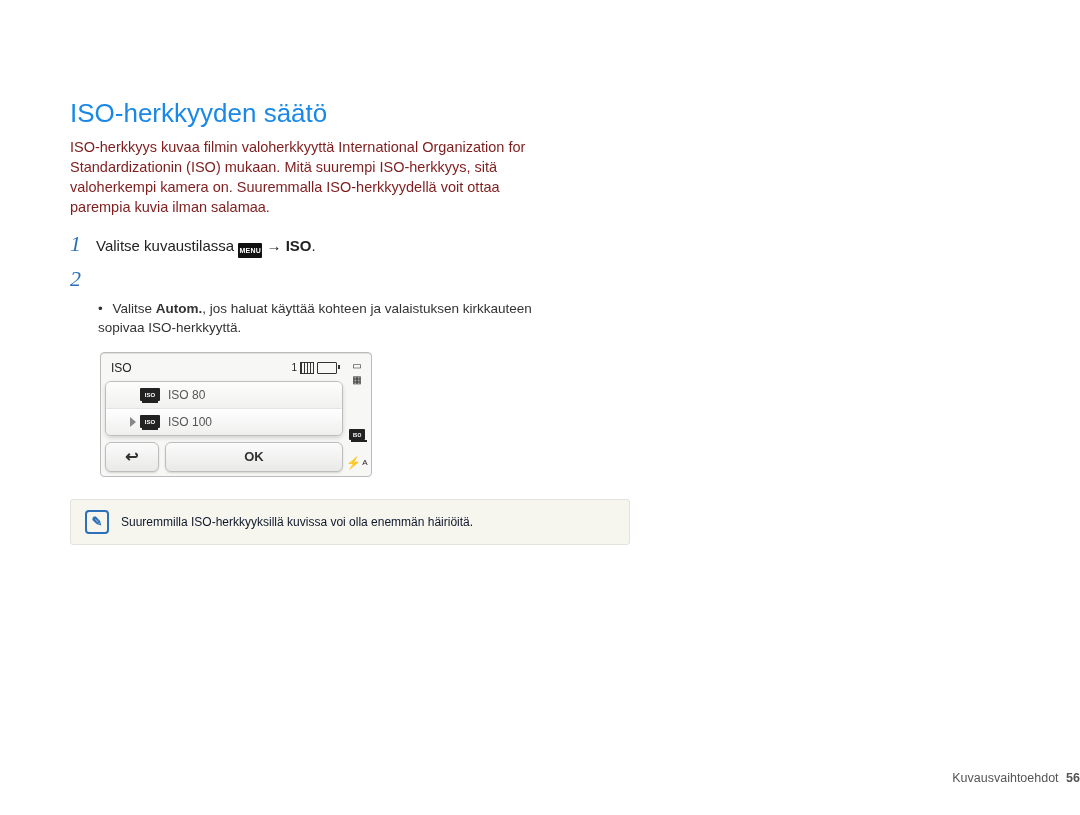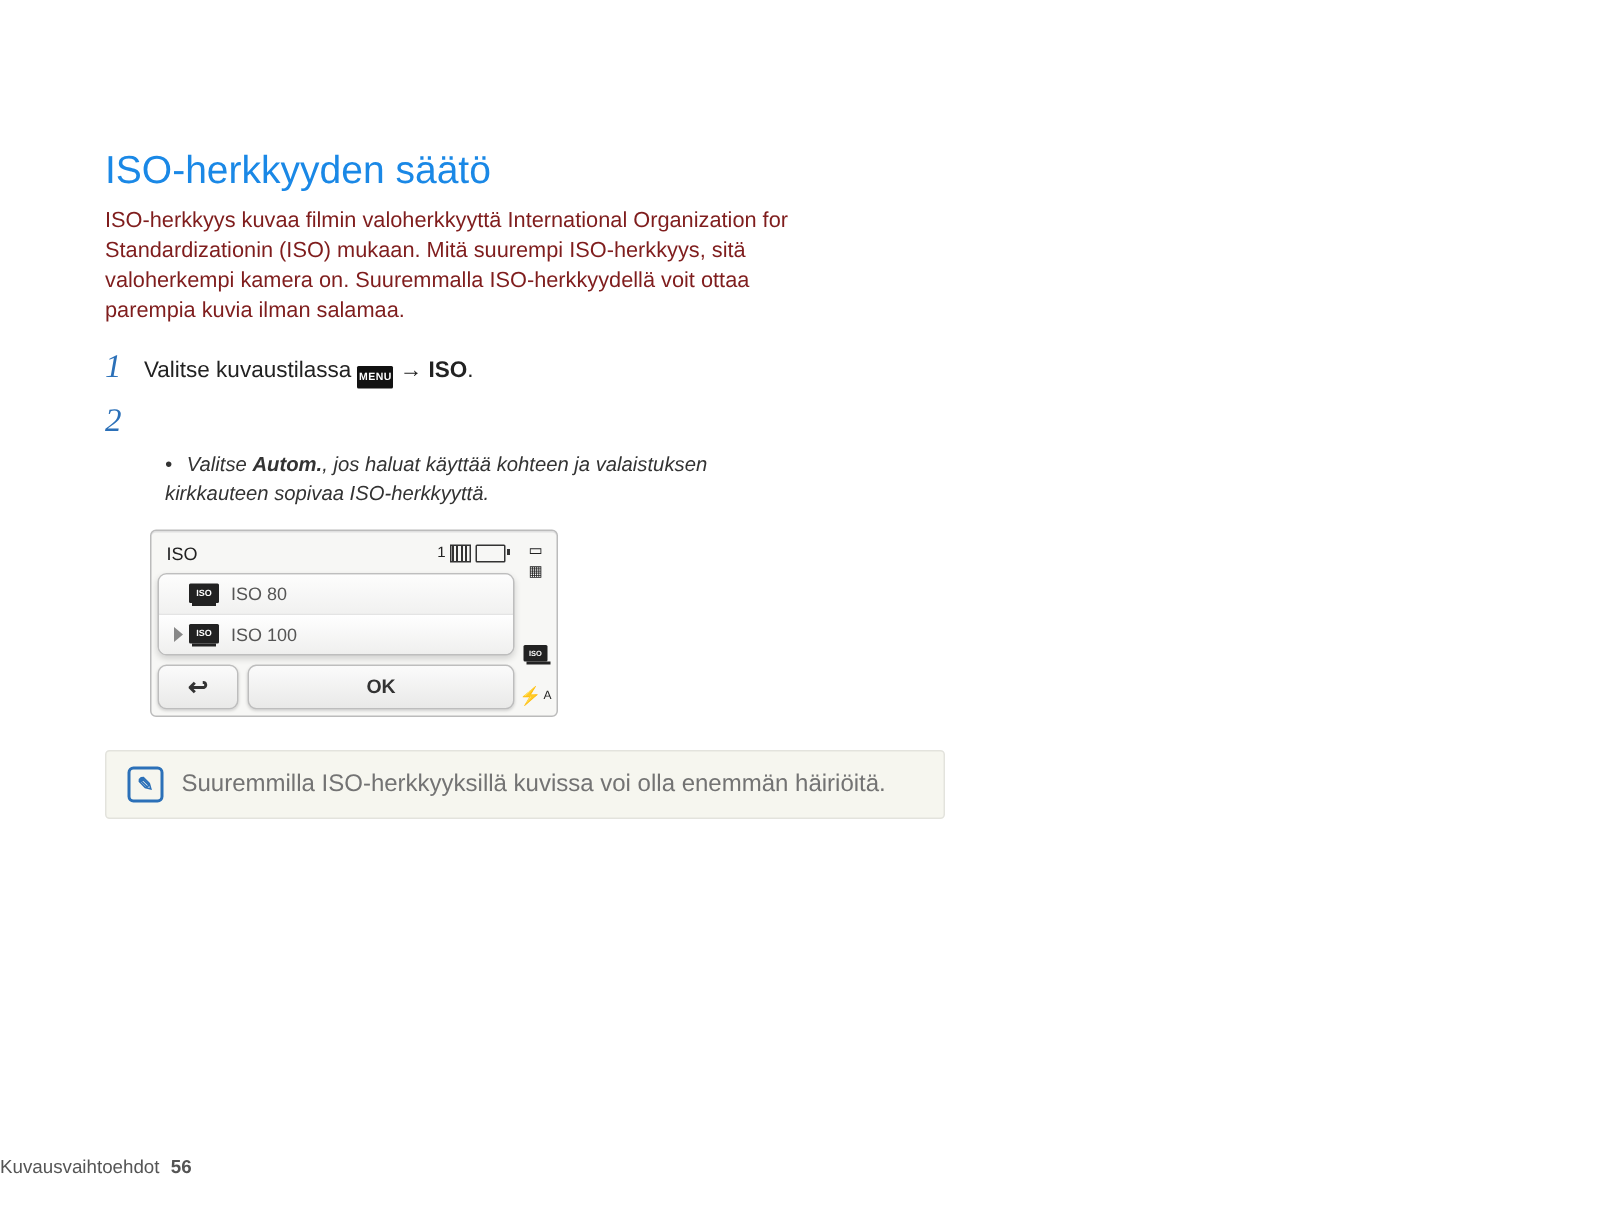--- a/index.html
+++ b/index.html
@@ -83,25 +83,24 @@
     font-weight: 900;
     font-size: 14px;
     letter-spacing: -0.5px;
     vertical-align: -1px;
   }
   .arrow {
     font-size: 15px;
   }
   .bold { font-weight: bold; }
   .sub-bullet {
-    margin: 0 0 14px 40px;
+    margin: 0 0 14px 28px;
     font-size: 13.5px;
     line-height: 1.4;
     color: #333;
-    font-style: italic;
   }
   .sub-bullet .dot {
     margin-right: 6px;
   }
 
   
   .screen-wrap {
     margin-left: 30px;
   }
   .screen {
@@ -157,21 +156,21 @@
     background: #fff;
     box-shadow: 0 1px 2px rgba(0,0,0,0.1) inset, 0 2px 4px rgba(0,0,0,0.15);
     overflow: hidden;
   }
   .list-row {
     display: flex;
     align-items: center;
     gap: 8px;
     font-size: 12px;
     color: #555;
-    padding: 6px 10px;
+    padding: 6px 24px;
     border-top: 1px solid #e4e4e4;
     background: linear-gradient(#fdfdfd,#f1f1f0);
     text-align: right;
   }
   .list-row:first-child { border-top: none; }
   .list-row.selected {
     background: linear-gradient(#ffffff,#efefee);
   }
   .iso-badge {
     display: inline-flex;
@@ -253,29 +252,29 @@
     border-radius: 4px;
     color: #2b70b8;
     display: flex;
     align-items: center;
     justify-content: center;
     font-size: 13px;
     font-weight: bold;
     flex: 0 0 20px;
   }
   .note-text {
-    font-size: 16px;
-    color: #737373;
+    font-size: 12px;
+    color: #0f172a;
   }
 
   .footer {
     position: absolute;
     bottom: 30px;
     left: 0; right: 0;
-    text-align: left;
+    text-align: right;
     font-size: 12.5px;
     color: #555;
   }
   .footer .pn { font-weight: bold; margin-left: 4px; }
 </style>
 </head>
 <body>
 
 <div class="page">
 

